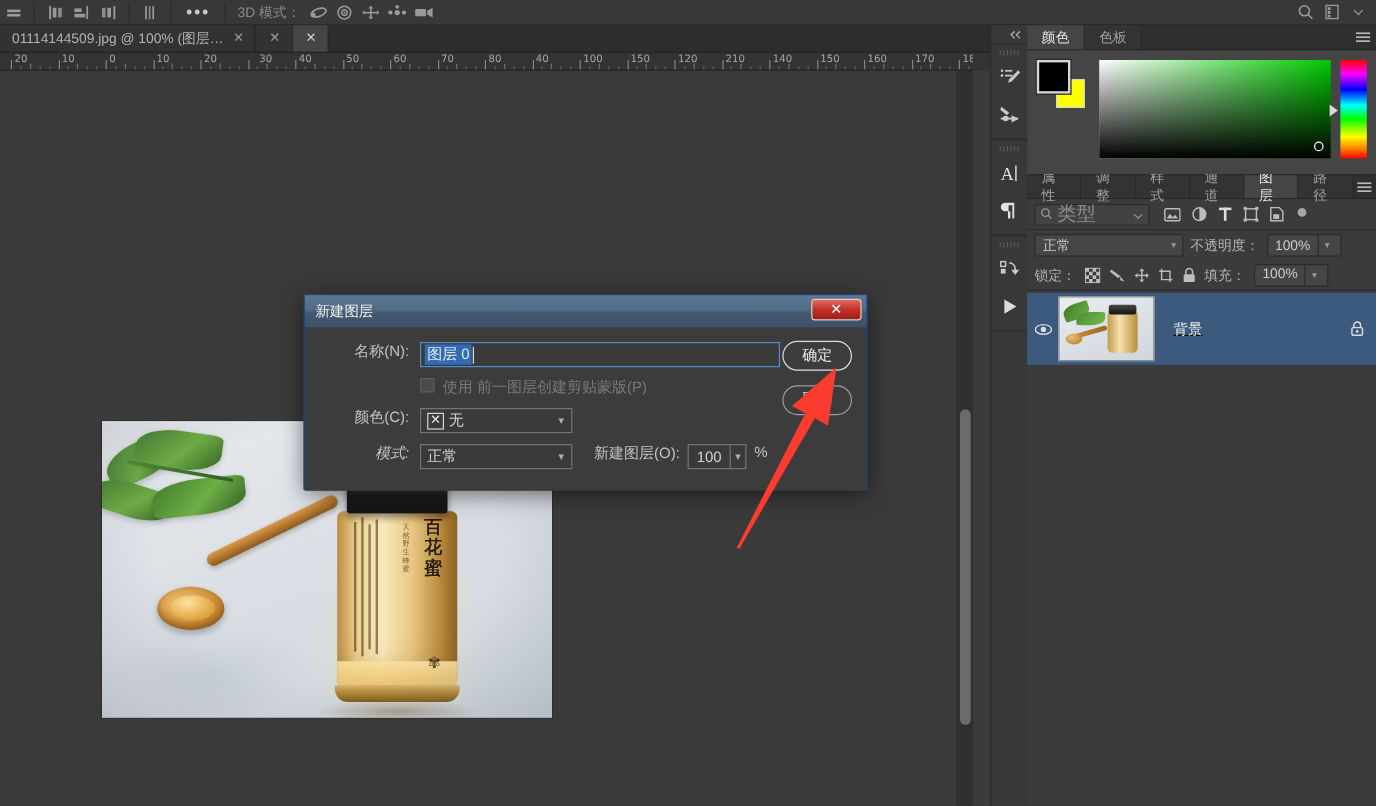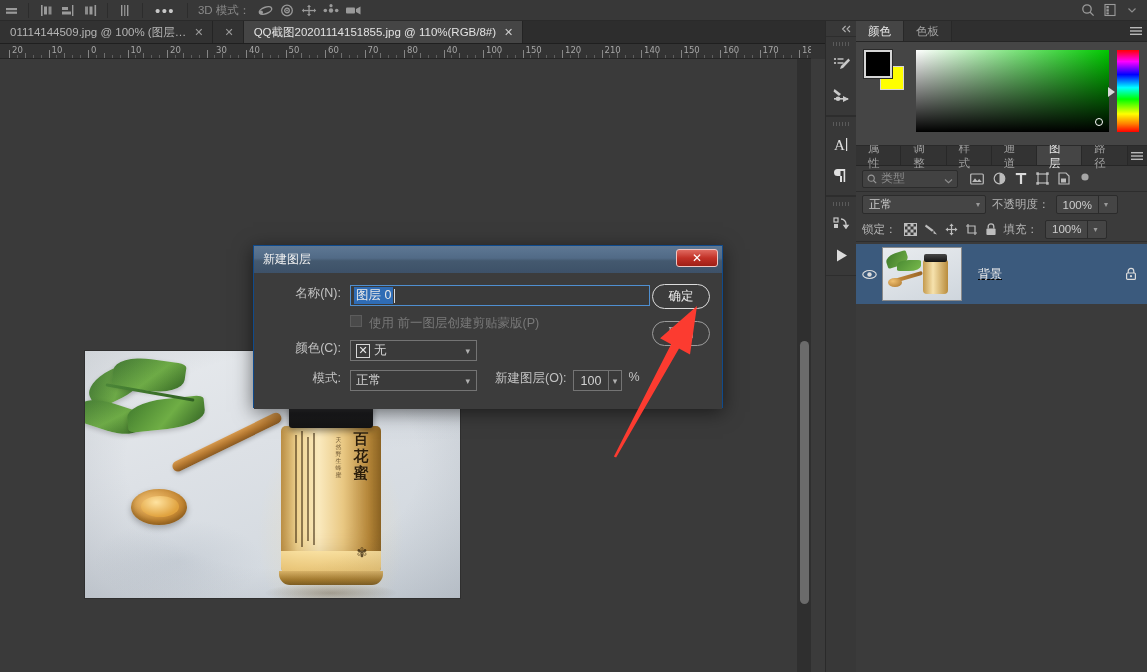--- a/index.html
+++ b/index.html
@@ -254,21 +254,21 @@
   }
   .lp-filter {
     height: 26px; background: #3b3b3b; display: flex; align-items: center;
     padding: 0 6px; gap: 0; border-bottom: 1px solid #2d2d2d;
   }
   .filt-box {
     width: 96px; height: 18px; background: #424242; border: 1px solid #2b2b2b;
     border-radius: 2px; display: flex; align-items: center; padding: 0 4px; gap: 4px;
     cursor: pointer;
   }
-  .filt-box .txt { color: #8d8d8d; font-size: 12px; flex: 1; }
+  .filt-box .txt { color: #8d8d8d; font-size: 16px; flex: 1; }
   .filt-icons { display: flex; align-items: center; gap: 9px; margin-left: 12px; }
   .filt-icons .fi { color: #bcbcbc; cursor: pointer; display: flex; align-items: center; }
 
   .lp-blend {
     height: 25px; display: flex; align-items: center; padding: 0 6px; gap: 6px;
     background: #3b3b3b;
   }
   .combo {
     height: 19px; background: #454545; border: 1px solid #2b2b2b; border-radius: 2px;
     display: flex; align-items: center; padding: 0 2px 0 6px; cursor: pointer;
@@ -483,21 +483,20 @@
 
   <div class="tabbar">
     <div class="tab">
       <span>01114144509.jpg @ 100% (图层…</span>
       <span class="x">✕</span>
     </div>
     <div class="tab">
       <span class="x">✕</span>
     </div>
     <div class="tab active">
-      <span>QQ截图20201114151855.jpg @ 110%(RGB/8#)</span>
       <span class="x">✕</span>
     </div>
     <div class="tab-fill"></div>
   </div>
 
   <div class="ruler-h" id="ruler">
       <div class="tick maj" style="left: 9px;"></div>
       <div class="rlabel" style="left: 12px;">20</div>
       <div class="tick min" style="left: 16.9px;"></div>
       <div class="tick mid" style="left: 24.8px;"></div>
@@ -975,21 +974,21 @@
       <div class="row">
         <span class="dlabel" style="width:73px;">颜色(C):</span>
         <div class="dcombo" style="width:127px; margin-left:9px;">
           <span class="xbox">✕</span>
           <span class="dv">无</span>
           <span class="da">▾</span>
         </div>
       </div>
 
       <div class="row" style="margin-bottom:0;">
-        <span class="dlabel" style="width:73px;">模式:</span>
+        <span class="dlabel" style="width:73px;font-style:italic;">模式:</span>
         <div class="dcombo" style="width:127px; margin-left:9px;">
           <span class="dv">正常</span>
           <span class="da">▾</span>
         </div>
         <span class="dlabel" style="margin-left:18px;">新建图层(O):</span>
         <div class="dnum" style="width:49px; margin-left:6px;">
           <span class="v">100</span>
           <span class="s">▾</span>
         </div>
         <span class="dlabel" style="margin-left:7px;">%</span>

